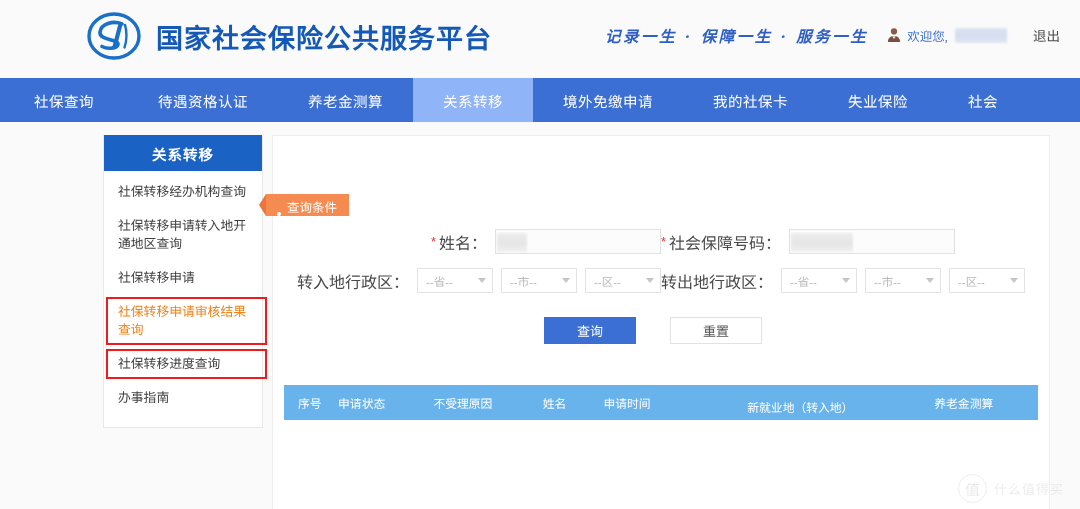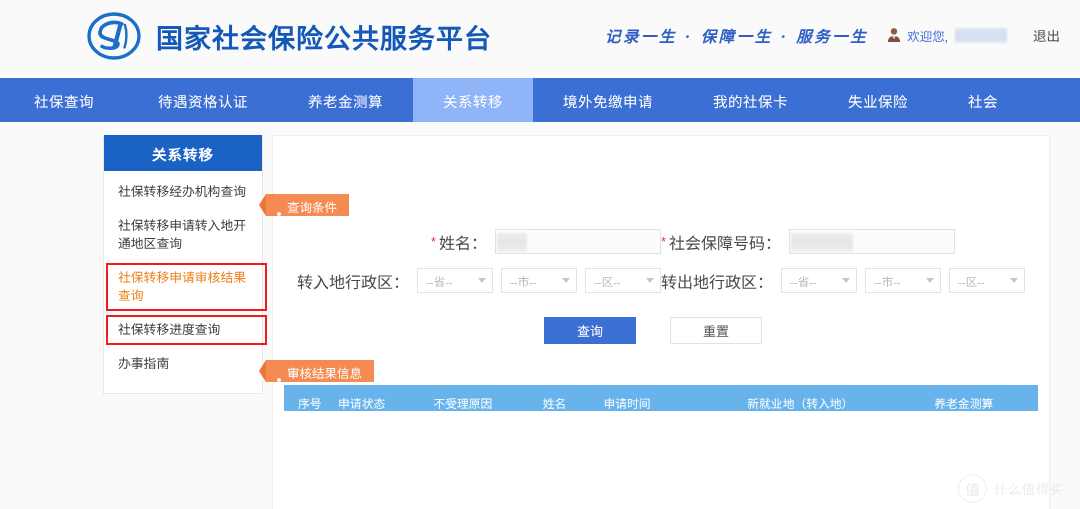--- a/index.html
+++ b/index.html
@@ -350,22 +350,22 @@
   
   .table-wrap {
     position: absolute;
     left: 11px;
     right: 11px;
     top: 249px;
   }
   .thead {
     display: flex;
     background: #68b3ec;
-    height: 26px;
-    align-items: flex-end;
+    height: 35px;
+    align-items: center;
     color: #ffffff;
     font-size: 11.8px;
   }
   .th { text-align: left; padding-left: 2px; white-space: nowrap; }
   .th.c0 { width: 44px; padding-left: 14px; }
   .th.c1 { width: 108px; }
   .th.c2 { width: 124px; }
   .th.c3 { width: 68px; }
   .th.c4 { width: 164px; }
   .th.c5 { width: 214px; margin-top: 8px; }
@@ -450,20 +450,21 @@
     <div class="nav-item">社会</div>
   </div>
 
   <div class="content">
 
     <div class="sidebar">
       <div class="sidebar-head">关系转移</div>
       <div class="sidebar-list">
         <div class="sidebar-item">社保转移经办机构查询</div>
         <div class="sidebar-item">社保转移申请转入地开通地区查询</div>
+        <div class="sidebar-item">社保转移申请</div>
         <div class="sidebar-item active boxed">社保转移申请审核结果查询</div>
         <div class="sidebar-item boxed">社保转移进度查询</div>
         <div class="sidebar-item">办事指南</div>
       </div>
     </div>
 
     <div class="panel">
 
 
       <div class="sec-tag" id="tag-query">
@@ -522,24 +523,20 @@
             </span>
           </div>
         </div>
 
         <div class="btn-row">
           <div class="btn primary">查询</div>
           <div class="btn secondary">重置</div>
         </div>
       </div>
 
-      <div class="sec-tag" id="tag-result">
-        <span class="dot"></span>
-        <span>审核结果信息</span>
-      </div>
 
       <div class="table-wrap">
         <div class="thead">
           <div class="th c0">序号</div>
           <div class="th c1">申请状态</div>
           <div class="th c2">不受理原因</div>
           <div class="th c3">姓名</div>
           <div class="th c4">申请时间</div>
           <div class="th c5">新就业地（转入地）</div>
           <div class="th c6">养老金测算</div>

